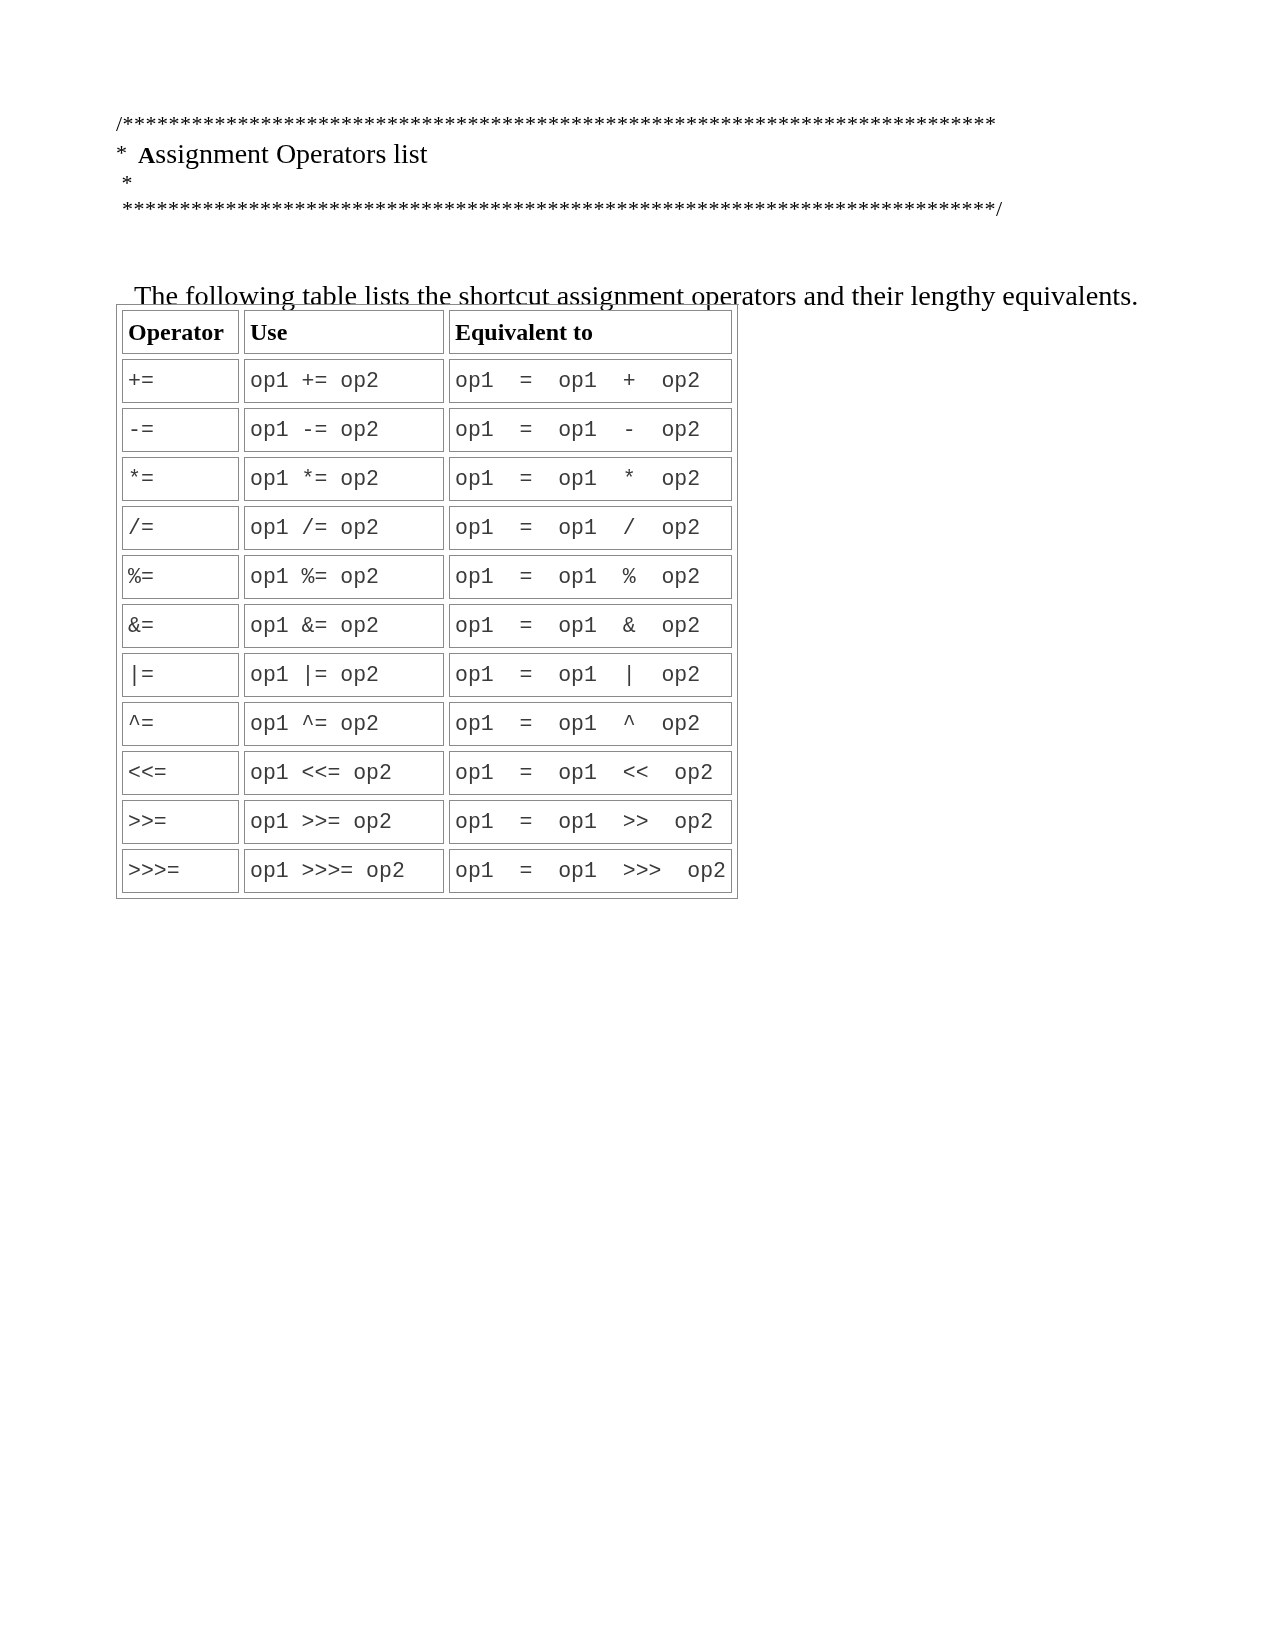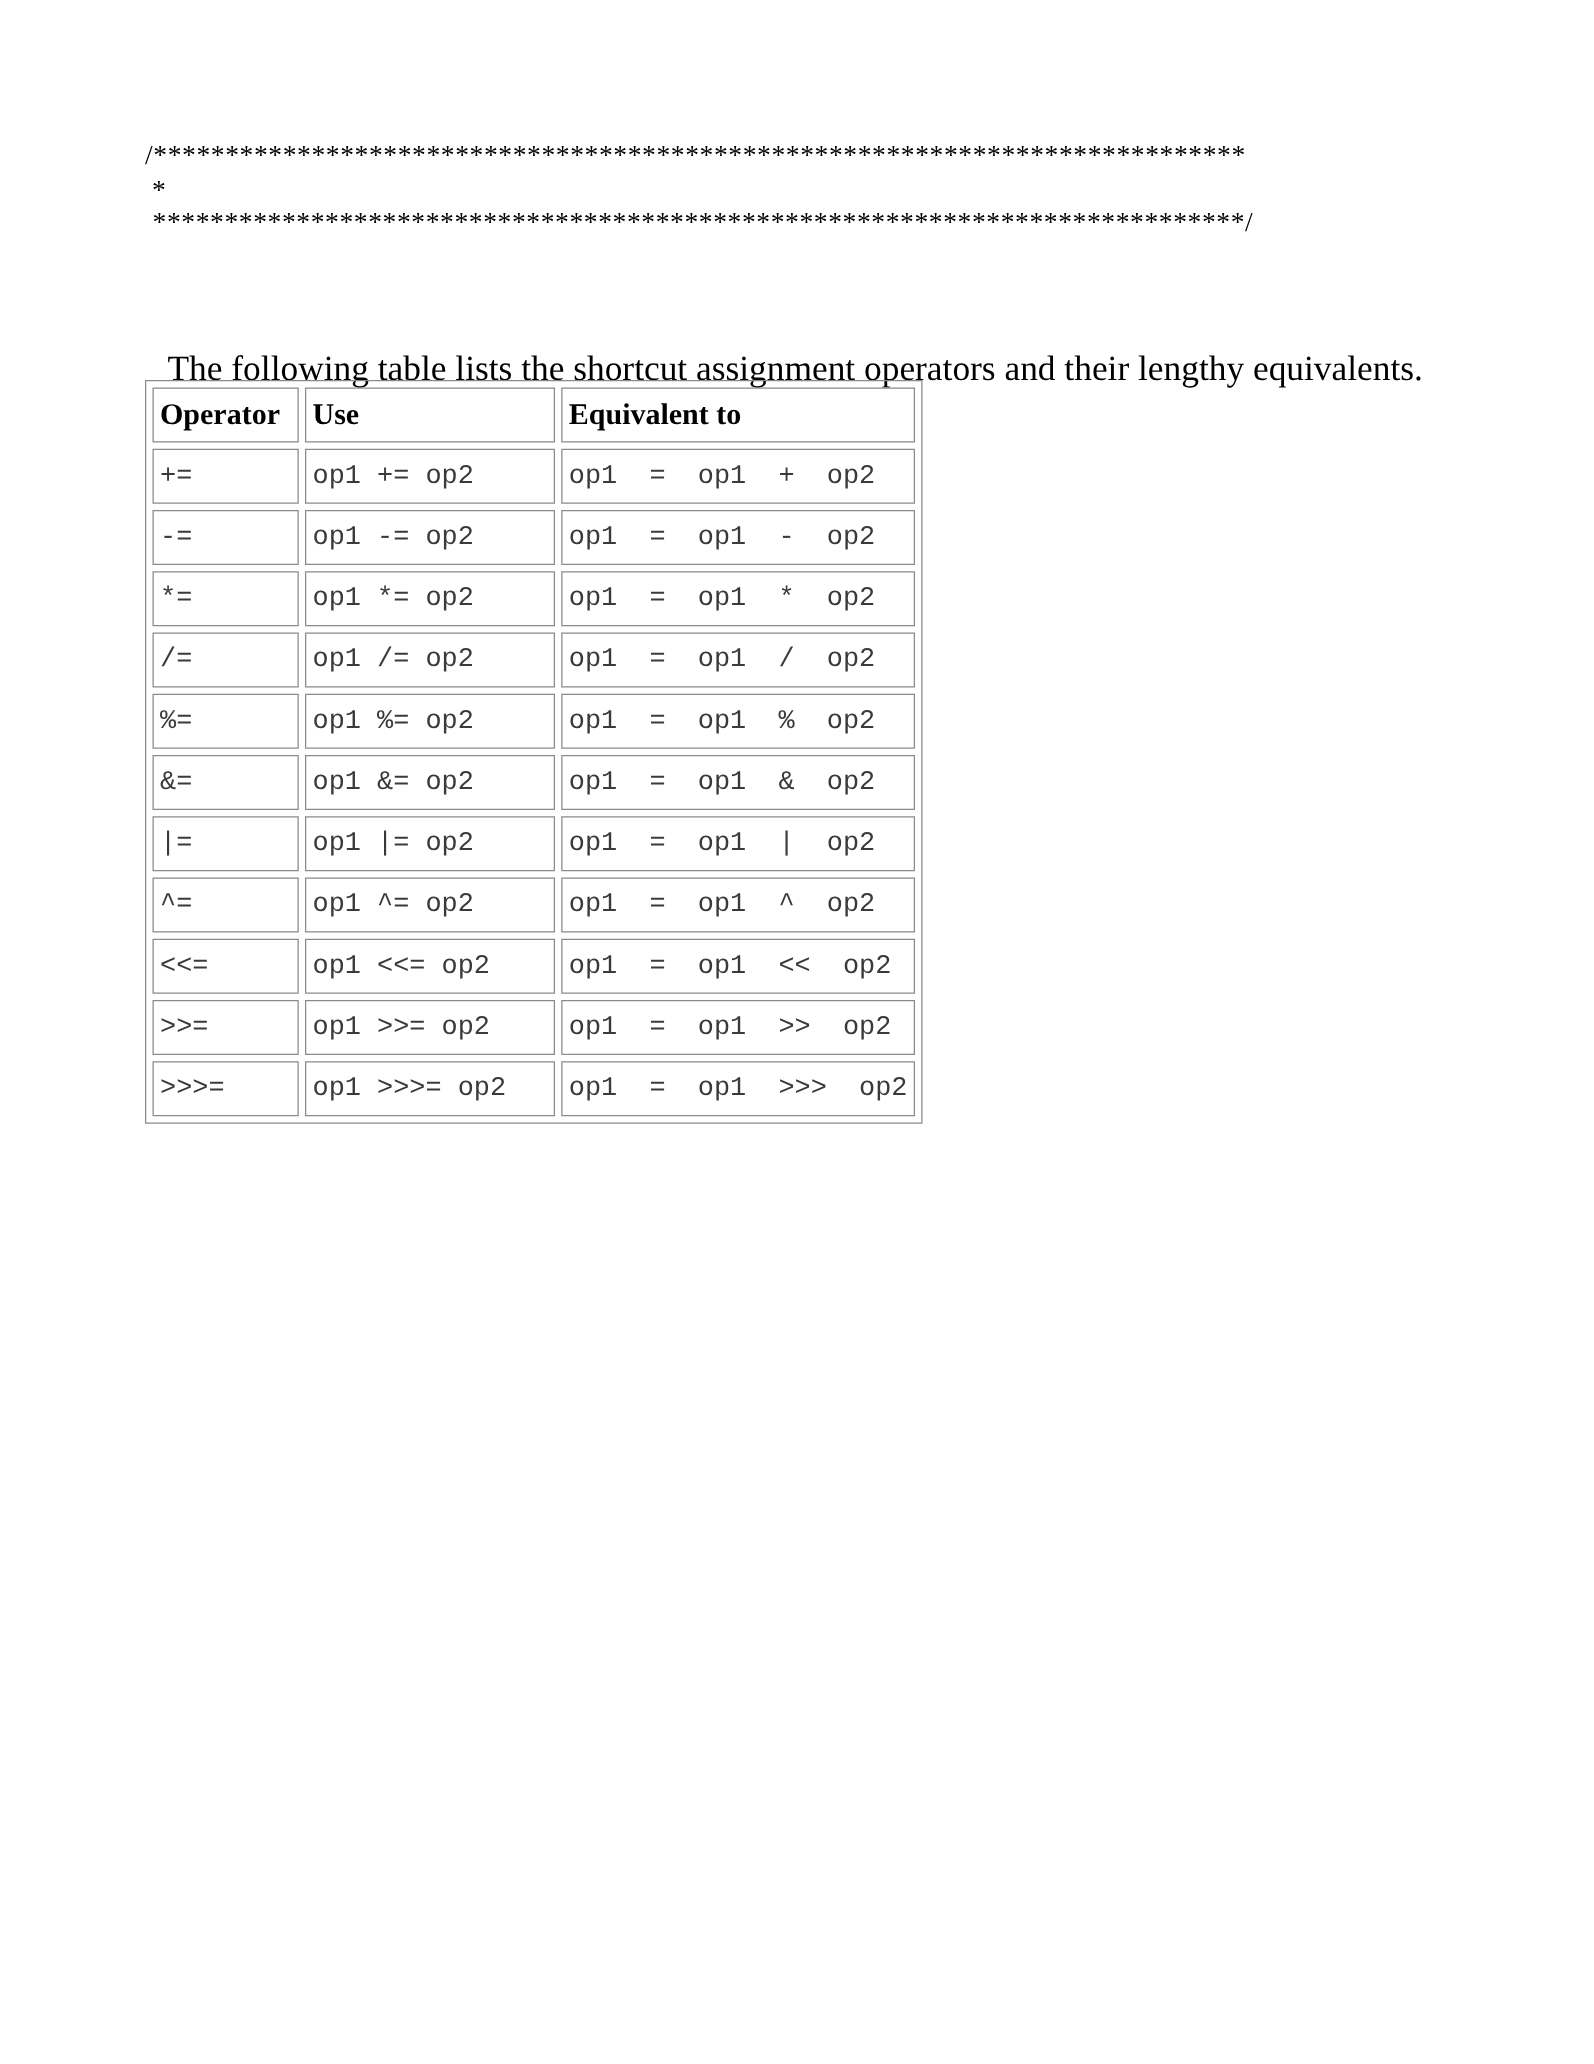--- a/index.html
+++ b/index.html
@@ -98,20 +98,21 @@
     }
     .c1 { width: 105px; }
     .c2 { width: 188px; }
     .c3 { width: 268px; }
   </style>
 </head>
 <body>
 
 <div class="comment-block">
   <div class="comment-line stars-top">/****************************************************************************</div>
+  <div class="comment-line title-line"><span class="lead-star">*  </span><span class="cap">A</span><span>ssignment Operators list</span></div>
   <div class="comment-line star-line">&nbsp;<span>*</span></div>
   <div class="comment-line stars-bottom">&nbsp;<span>****************************************************************************/</span></div>
 </div>
 
 <p class="intro">The following table lists the shortcut assignment operators and their lengthy equivalents.</p>
 
 <table class="ops">
   <thead>
     <tr>
       <th class="c1">Operator</th>

